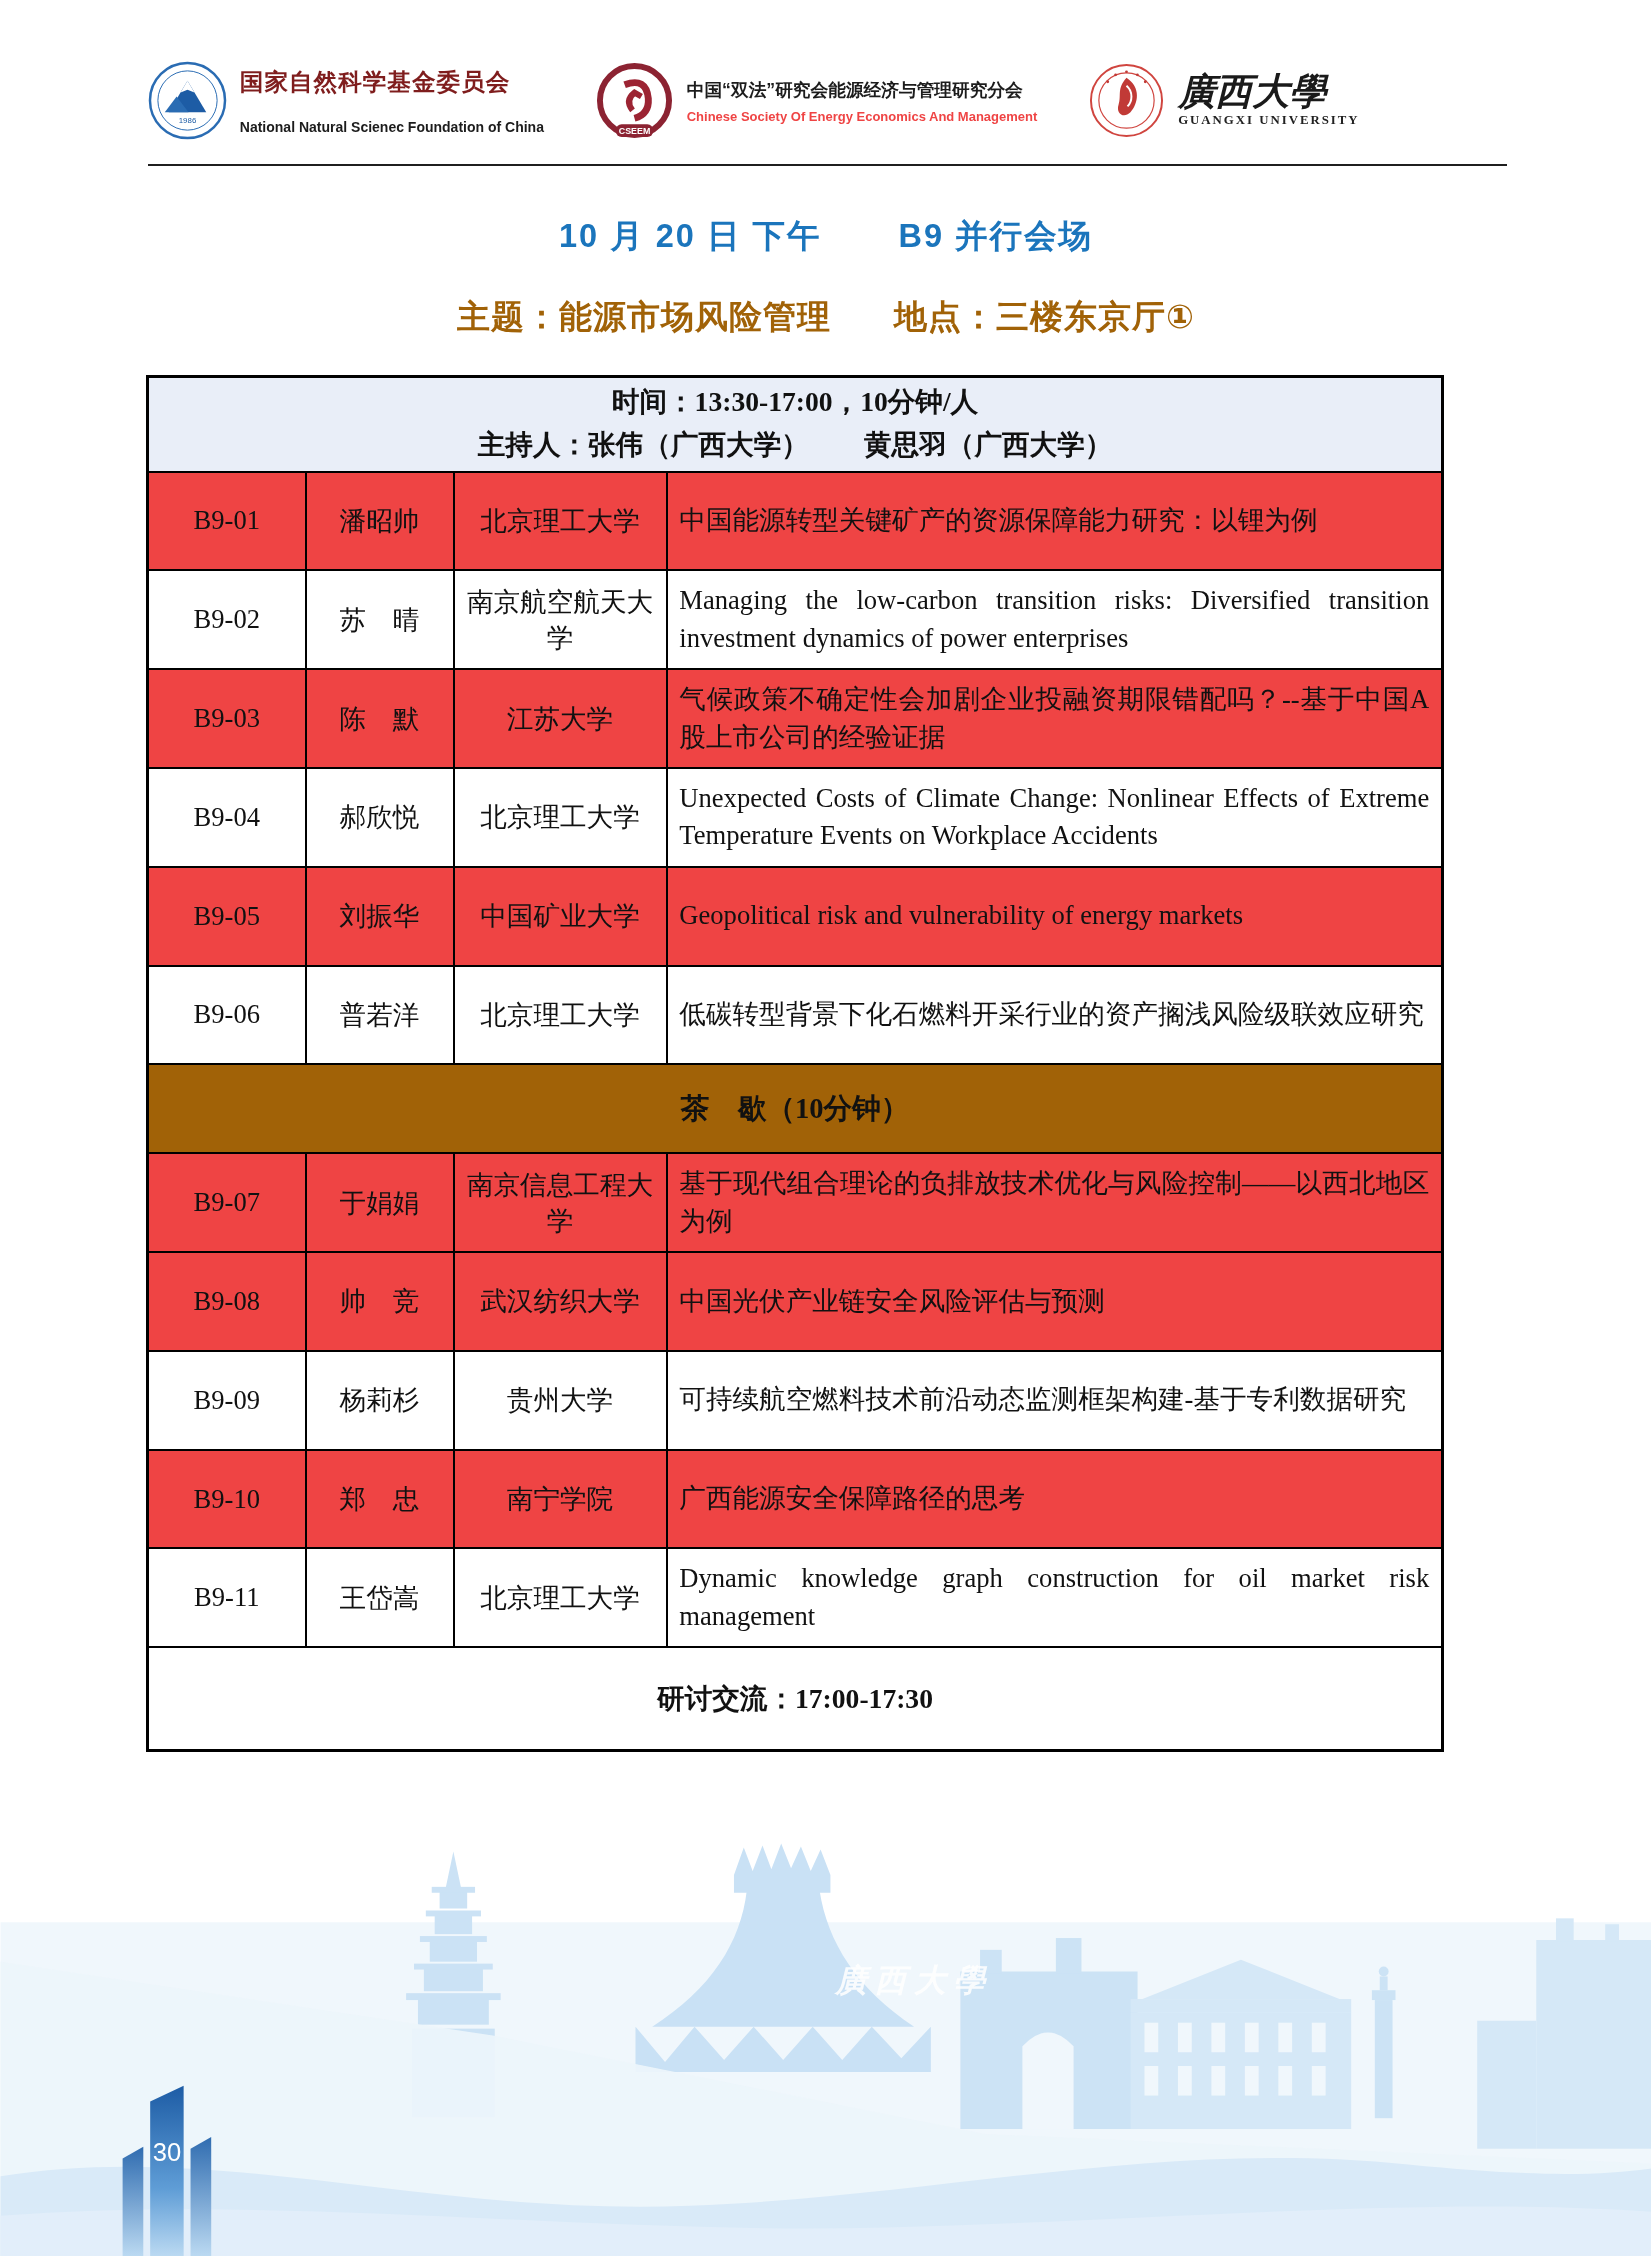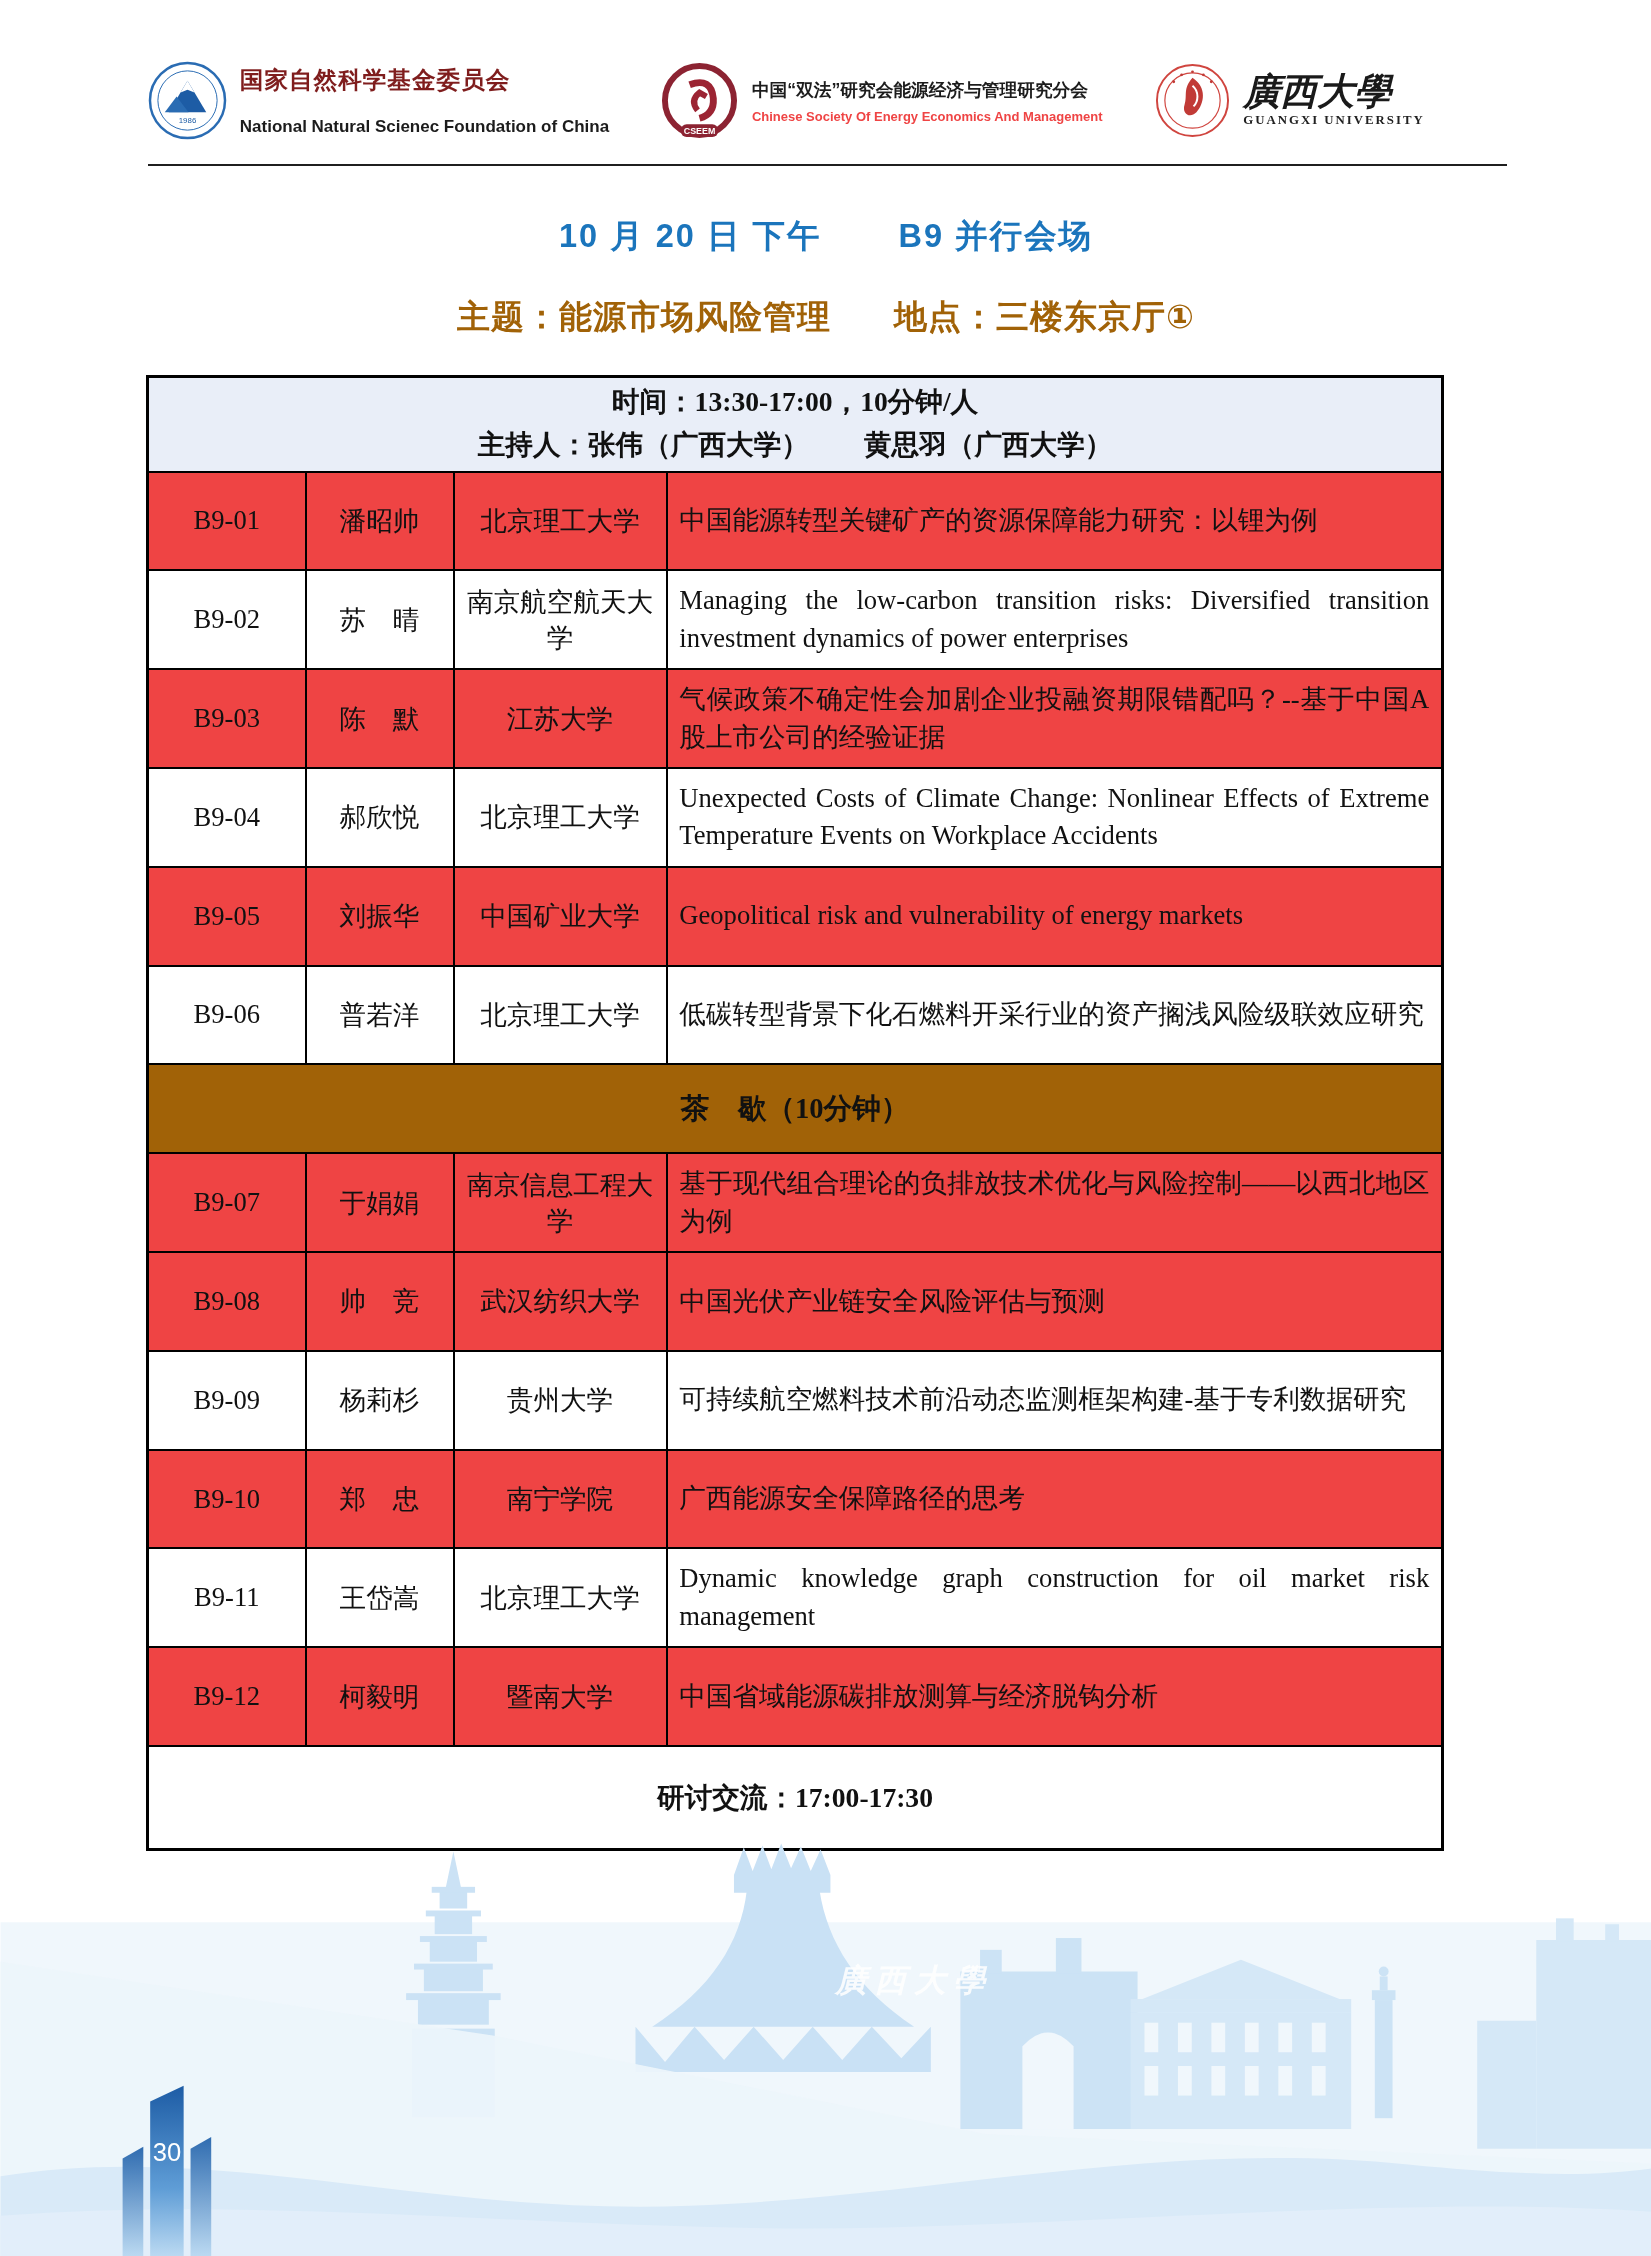--- a/index.html
+++ b/index.html
@@ -7,21 +7,21 @@
     width:1652px;height:2257px;background:#ffffff;position:relative;overflow:hidden;
     font-family:"Liberation Serif","DejaVu Serif",serif;color:#111;
   }
   .page{position:relative;width:1652px;height:2257px;}
 
   
   .logos{display:flex;align-items:center;padding:61px 0 0 148px;gap:51px;}
   .logo-group{display:flex;align-items:center;gap:12.8px;}
   .logo-badge{flex:0 0 auto;}
   .lt-cn1{font-family:"Liberation Sans","DejaVu Sans",sans-serif;font-weight:bold;font-size:23.6px;letter-spacing:1px;color:#7f1d1d;white-space:nowrap;}
-  .lt-en1{font-family:"Liberation Sans","DejaVu Sans",sans-serif;font-weight:bold;font-size:17px;color:#1c1c1c;margin-top:21px;white-space:nowrap;}
+  .lt-en1{font-family:"Liberation Sans","DejaVu Sans",sans-serif;font-weight:bold;font-size:14px;color:#1c1c1c;margin-top:21px;white-space:nowrap;}
   .lt-cn2{font-family:"Liberation Sans","DejaVu Sans",sans-serif;font-weight:bold;font-size:17.7px;color:#1c1c1c;white-space:nowrap;}
   .lt-en2{font-family:"Liberation Sans","DejaVu Sans",sans-serif;font-weight:bold;font-size:13px;color:#ef4444;margin-top:7px;white-space:nowrap;}
   .lt-cal{font-family:"Liberation Serif","DejaVu Serif",serif;font-weight:bold;font-style:italic;font-size:37px;color:#1a1a1a;white-space:nowrap;line-height:1;}
   .lt-en3{font-family:"Liberation Serif","DejaVu Serif",serif;font-weight:bold;font-size:12.8px;letter-spacing:2px;color:#222;margin-top:3px;white-space:nowrap;}
   .rule{margin:23.6px 0 0 148px;width:1359px;height:2px;background:#1f1f1f;}
 
   
   .blue-title{
     margin-top:49px;text-align:center;
     font-family:"Liberation Sans","DejaVu Sans",sans-serif;font-weight:bold;
@@ -201,26 +201,20 @@
         <td class="c-id">B9-10</td>
         <td class="c-sp">郑　忠</td>
         <td class="c-af">南宁学院</td>
         <td class="c-ti">广西能源安全保障路径的思考</td>
       </tr>
       <tr class="row">
         <td class="c-id">B9-11</td>
         <td class="c-sp">王岱嵩</td>
         <td class="c-af">北京理工大学</td>
         <td class="c-ti">Dynamic knowledge graph construction for oil market risk management</td>
-      </tr>
-      <tr class="row g">
-        <td class="c-id">B9-12</td>
-        <td class="c-sp">柯毅明</td>
-        <td class="c-af">暨南大学</td>
-        <td class="c-ti">中国省域能源碳排放测算与经济脱钩分析</td>
       </tr>
 
       <tr class="closing">
         <td colspan="4">研讨交流：17:00-17:30</td>
       </tr>
     </tbody>
   </table>
 
   <div class="footer">
     <svg width="1652" height="443" viewBox="0 0 1677 450">

